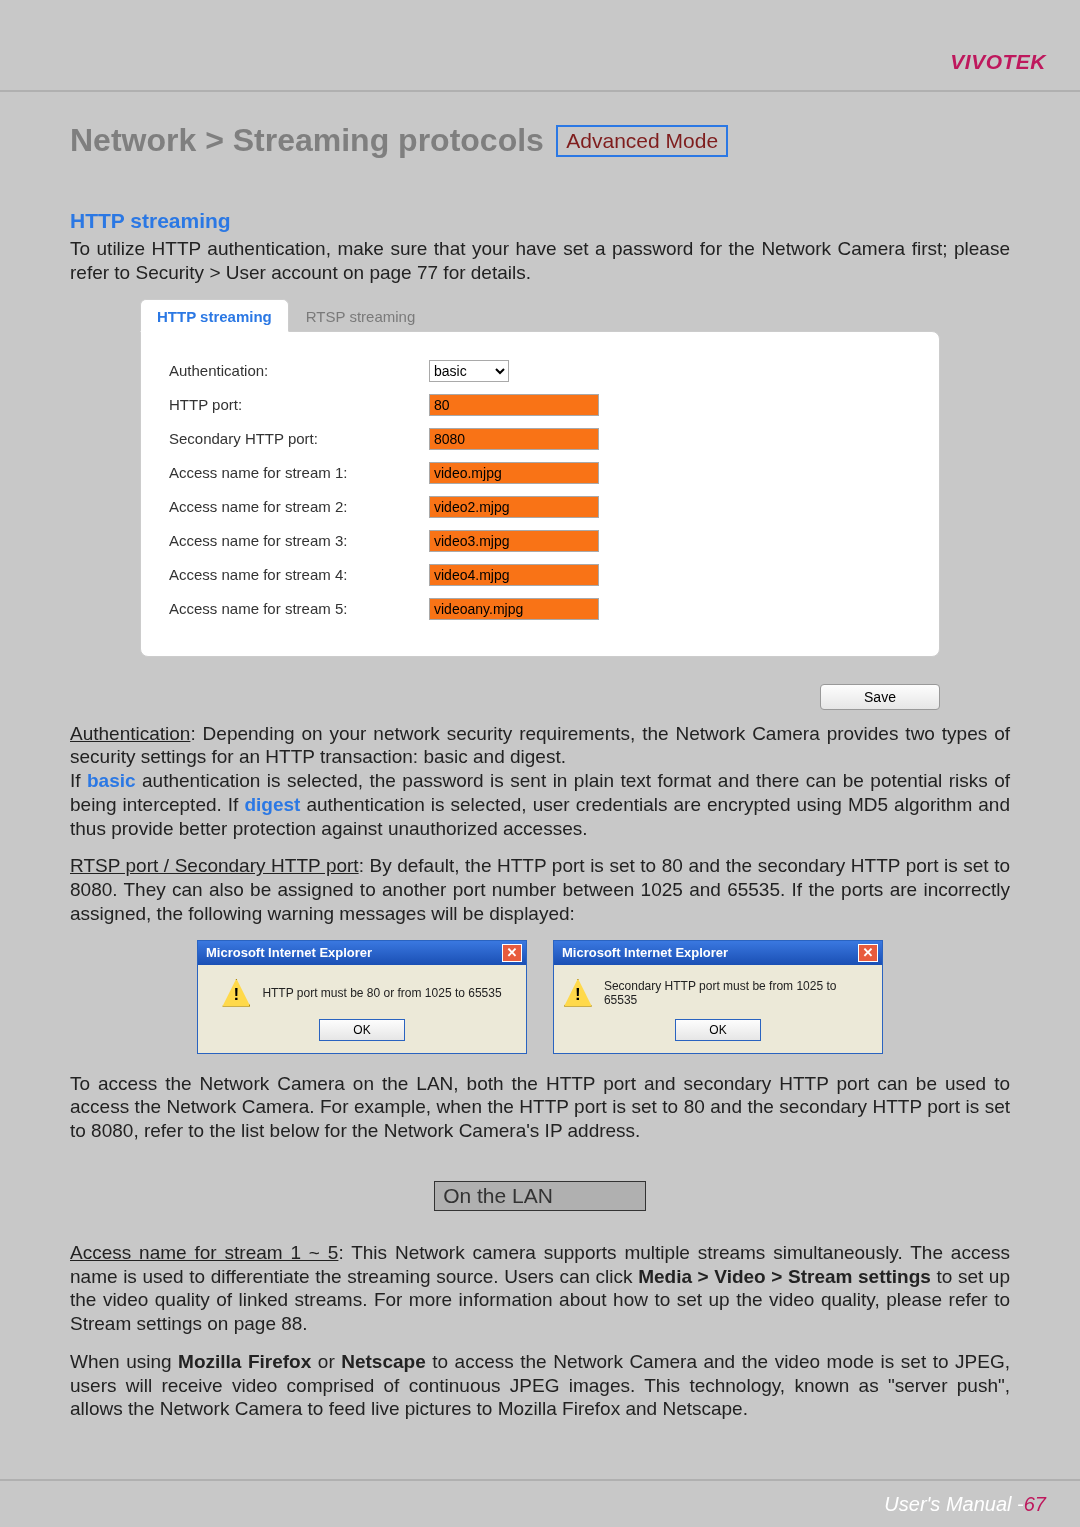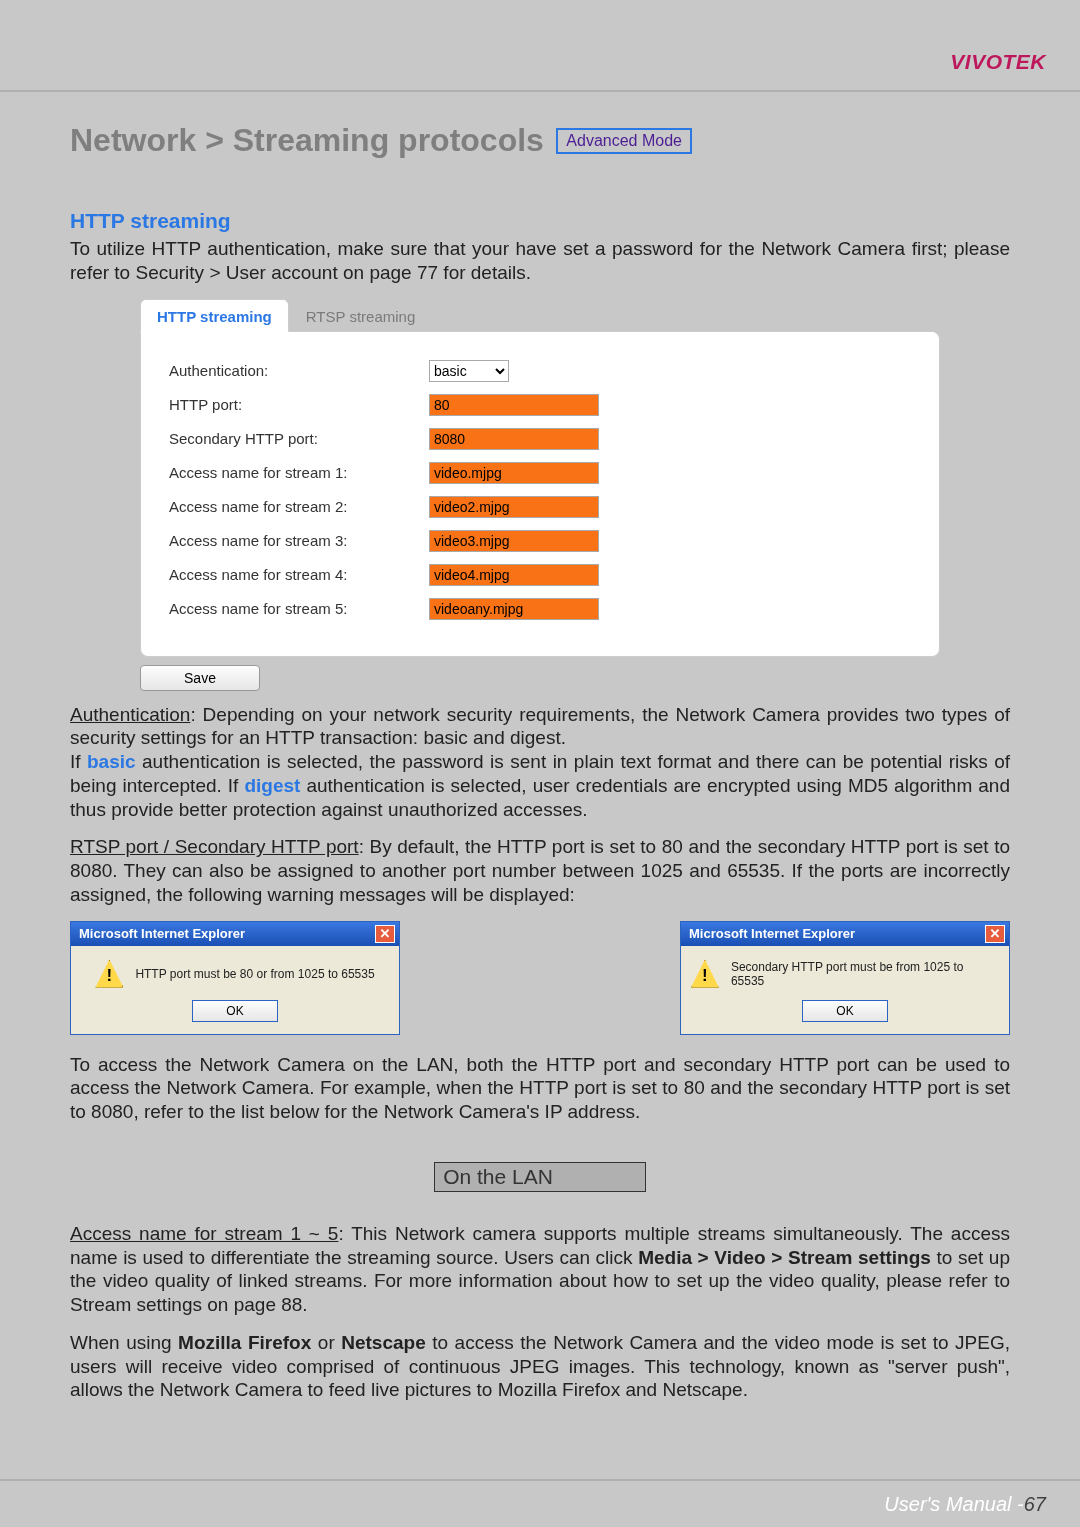--- a/index.html
+++ b/index.html
@@ -39,22 +39,22 @@
   h1.page-title {
     color: #7f7f7f;
     font-size: 32px;
     font-weight: bold;
     display: inline-block;
     vertical-align: middle;
   }
   .mode-badge {
     display: inline-block;
     border: 2px solid #2b78e4;
-    color: #4c1d95;
-    font-size: 16px;
+    color: #7f1d1d;
+    font-size: 21px;
     font-weight: normal;
     padding: 2px 8px;
     margin-left: 8px;
     vertical-align: middle;
     font-family: Arial, sans-serif;
   }
   h2.section-title {
     color: #2b78e4;
     font-size: 21px;
     font-weight: bold;
@@ -119,37 +119,37 @@
   }
   .form-row select {
     width: 80px;
     height: 22px;
     font-size: 14px;
     border: 1px solid #a9a9a9;
     background: #fff;
   }
   .save-row {
     display: flex;
-    justify-content: flex-start;
-    margin-top: 8px;
+    justify-content: flex-end;
+    margin-top: 27px;
     width: 800px;
   }
   .save-button {
     width: 120px;
     height: 26px;
     font-size: 14px;
     border: 1px solid #999;
     border-radius: 4px;
     background: linear-gradient(#fdfdfd,#e6e6e6);
     cursor: pointer;
   }
   
   .dialogs-row {
     display: flex;
-    justify-content: space-between;
+    justify-content: center;
     gap: 26px;
     margin: 14px 0 18px 0;
   }
   .dialog {
     width: 330px;
     border: 1px solid #2a63c0;
     background: #ece9d8;
     font-size: 12px;
   }
   .dialog .titlebar {
@@ -221,21 +221,21 @@
     background: #c8c8c8;
     border-top: 2px solid #b0b0b0;
     color: #fff;
     font-style: italic;
     font-size: 20px;
     display: flex;
     justify-content: flex-end;
     align-items: center;
     padding-right: 34px;
   }
-  .footer .pg { color: #404040; font-style: italic; }
+  .footer .pg { color: #be185d; font-style: italic; }
   .space { height: 14px; }
 </style>
 </head>
 <body>
 
 <div class="page">
   <div class="brand-bar">
     <div class="brand">VIVOTEK</div>
   </div>
 

